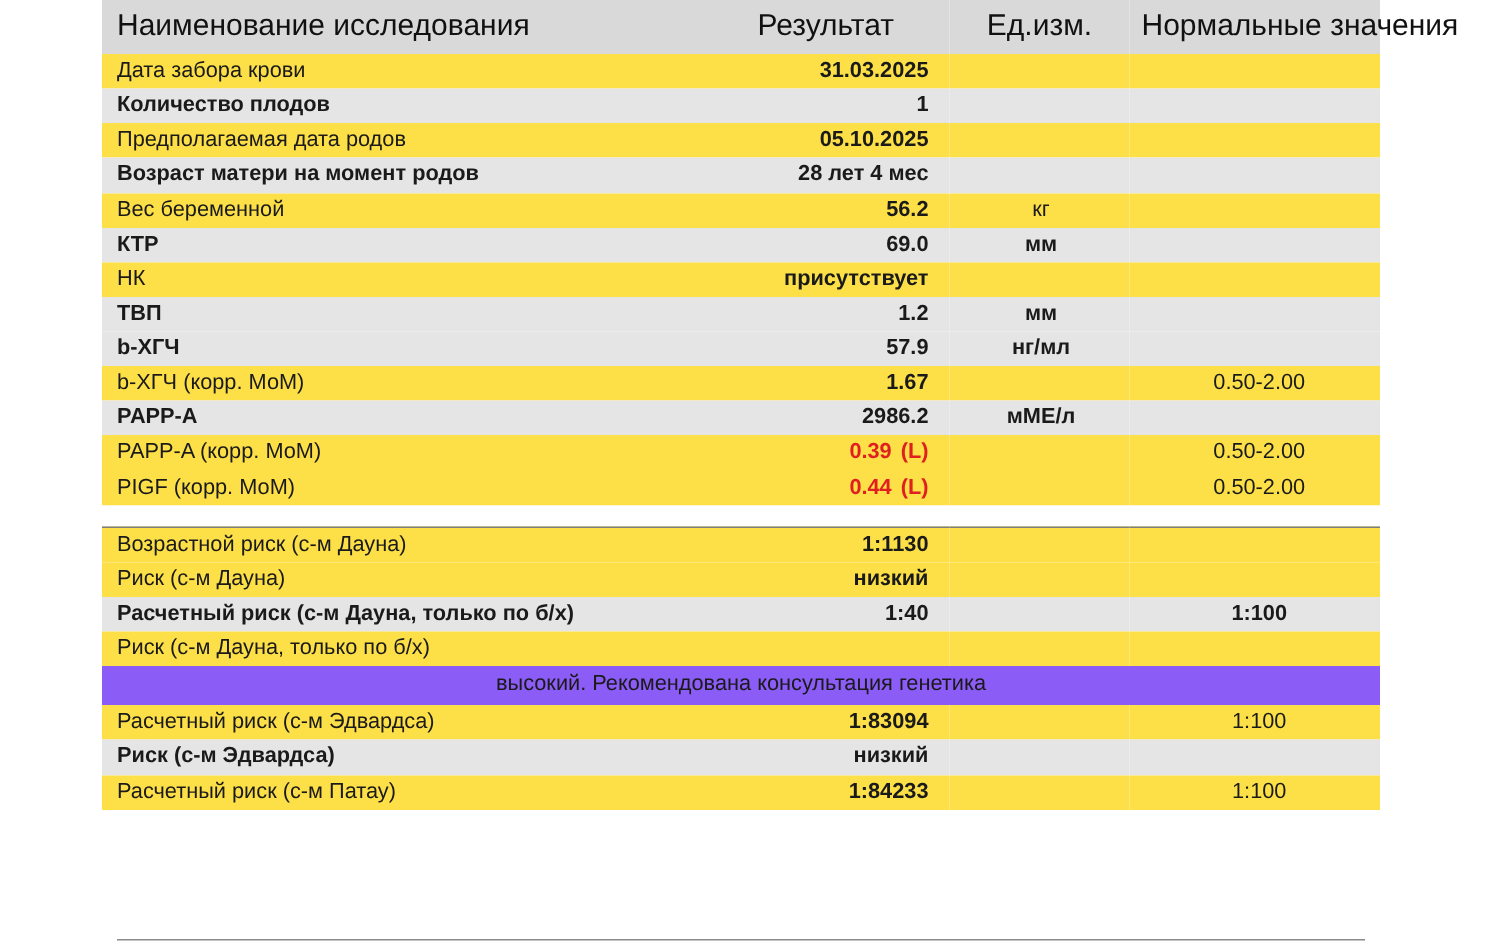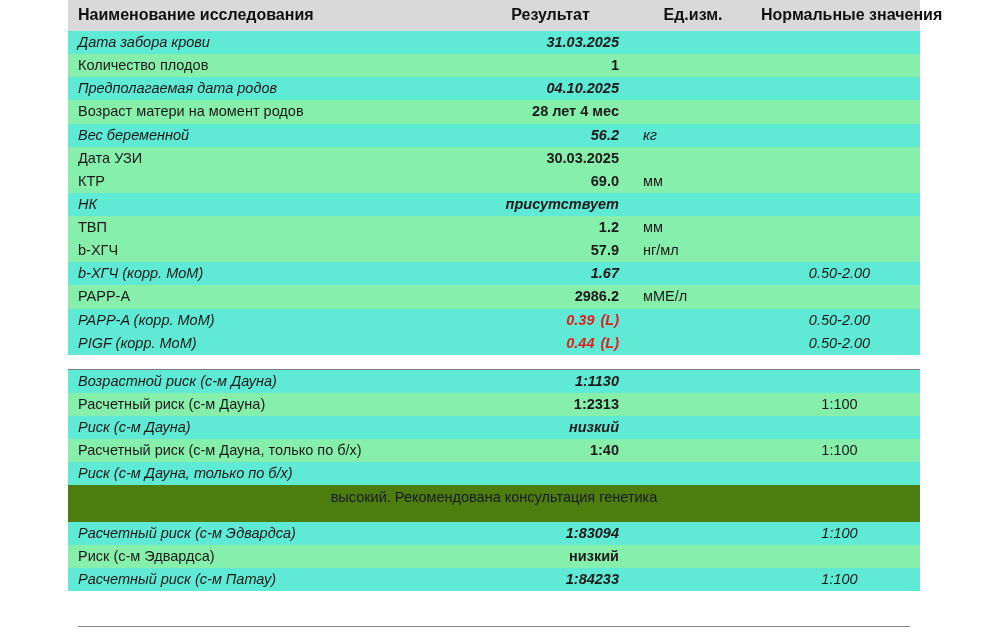--- a/index.html
+++ b/index.html
@@ -35,43 +35,43 @@
     table-layout: fixed;
     font-size: 14.5px;
   }
   table.report col.c-name   { width: 400px; }
   table.report col.c-result { width: 165px; }
   table.report col.c-unit   { width: 120px; }
   table.report col.c-norm   { width: 167px; }
 
   thead th {
     background: #d9d9d9;
-    font-weight: bold;
-    font-size: 16px;
+    font-weight: normal;
+    font-size: 20px;
     color: #111;
     padding: 6px 8px 7px 8px;
     text-align: center;
     border: none;
     white-space: nowrap;
   }
   thead th.th-name { text-align: left; padding-left: 10px; }
 
   tbody td {
     padding: 2px 8px 2px 8px;
     font-size: 14.5px;
     line-height: 1.32;
     vertical-align: baseline;
     border: none;
   }
-  tbody tr.zebra td { background: #5eead4; font-style: italic; }
-  tbody tr.plain td { background: #86efac; }
+  tbody tr.zebra td { background: #fde047; }
+  tbody tr.plain td { background: #e5e5e5; font-weight: bold; }
 
   td.name   { text-align: left; padding-left: 10px; white-space: nowrap; }
   td.result { text-align: right; font-weight: bold; white-space: nowrap; padding-right: 14px;}
-  td.unit   { text-align: left; padding-left: 10px; white-space: nowrap; font-weight: normal;}
+  td.unit   { text-align: center; padding-left: 10px; white-space: nowrap; font-weight: normal;}
   td.norm   { text-align: center; padding-left: 14px; white-space: nowrap; }
 
   td.result.flag { color: #e02020; }
   .flagmark {
     color: #e02020;
     font-weight: bold;
     margin-left: 6px;
   }
   
   td.result .val { display: inline-block; }
@@ -86,22 +86,22 @@
     border-bottom: 1px solid #7d7d7d;
     height: 0px;
     padding: 0;
     background: #ffffff;
   }
 
   tr.note td {
     text-align: center;
     font-size: 14.5px;
     padding-top: 3px;
-    padding-bottom: 14px;
-    background: #4d7c0f;
+    padding-bottom: 4px;
+    background: #8b5cf6;
   }
   tr.note td.note-cell { text-align: center; }
 
   .bottomline {
     position: absolute;
     left: 78px;
     top: 626px;
     width: 832px;
     height: 1px;
     background: #8a8a8a;
@@ -135,43 +135,37 @@
             <td class="norm"></td>
           </tr>
           <tr class="plain">
             <td class="name">Количество плодов</td>
             <td class="result">1</td>
             <td class="unit"></td>
             <td class="norm"></td>
           </tr>
           <tr class="zebra">
             <td class="name">Предполагаемая дата родов</td>
-            <td class="result">04.10.2025</td>
+            <td class="result">05.10.2025</td>
             <td class="unit"></td>
             <td class="norm"></td>
           </tr>
           <tr class="plain">
             <td class="name">Возраст матери на момент родов</td>
             <td class="result">28 лет 4 мес</td>
             <td class="unit"></td>
             <td class="norm"></td>
           </tr>
           <tr class="zebra">
             <td class="name">Вес беременной</td>
             <td class="result">56.2</td>
             <td class="unit">кг</td>
             <td class="norm"></td>
           </tr>
           <tr class="plain">
-            <td class="name">Дата УЗИ</td>
-            <td class="result">30.03.2025</td>
-            <td class="unit"></td>
-            <td class="norm"></td>
-          </tr>
-          <tr class="plain">
             <td class="name">КТР</td>
             <td class="result">69.0</td>
             <td class="unit">мм</td>
             <td class="norm"></td>
           </tr>
           <tr class="zebra">
             <td class="name">НК</td>
             <td class="result">присутствует</td>
             <td class="unit"></td>
             <td class="norm"></td>
@@ -216,26 +210,20 @@
             <td colspan="4"></td>
           </tr>
           <tr class="ruled">
             <td colspan="4"></td>
           </tr>
           <tr class="zebra">
             <td class="name">Возрастной риск (с-м Дауна)</td>
             <td class="result">1:1130</td>
             <td class="unit"></td>
             <td class="norm"></td>
-          </tr>
-          <tr class="plain">
-            <td class="name">Расчетный риск (с-м Дауна)</td>
-            <td class="result">1:2313</td>
-            <td class="unit"></td>
-            <td class="norm">1:100</td>
           </tr>
           <tr class="zebra">
             <td class="name">Риск (с-м Дауна)</td>
             <td class="result">низкий</td>
             <td class="unit"></td>
             <td class="norm"></td>
           </tr>
           <tr class="plain">
             <td class="name">Расчетный риск (с-м Дауна, только по б/х)</td>
             <td class="result">1:40</td>

